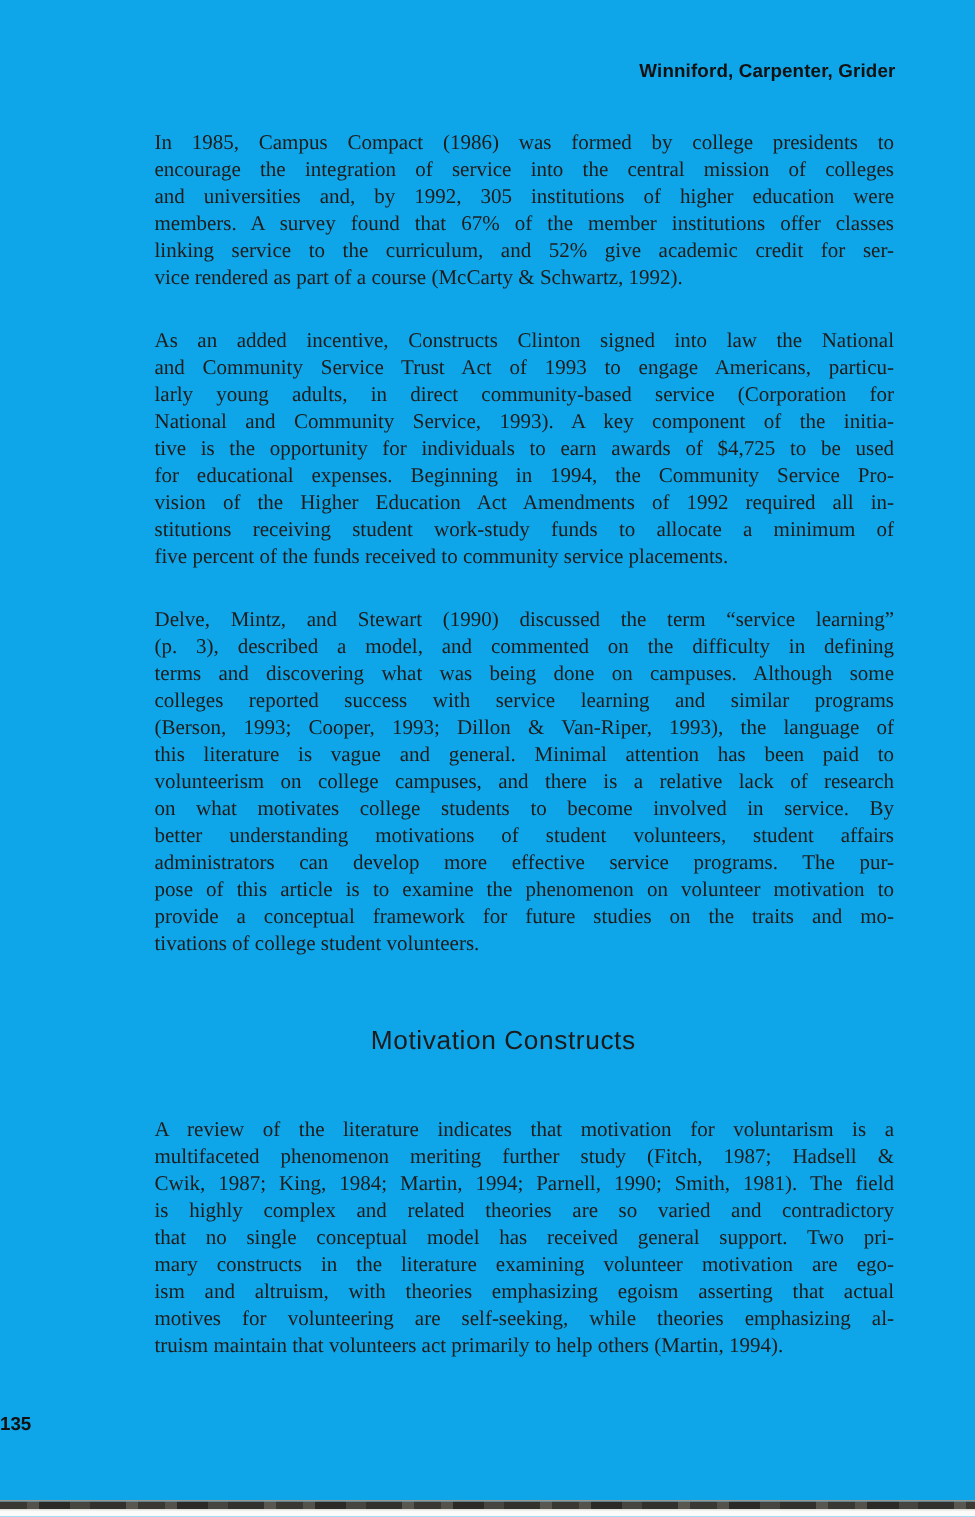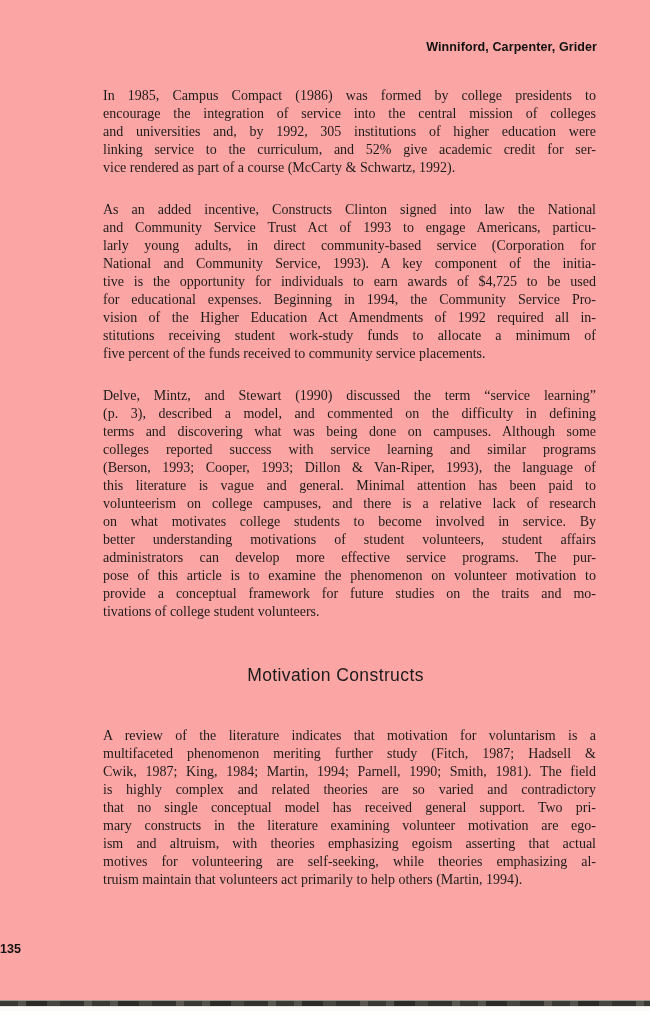--- a/index.html
+++ b/index.html
@@ -4,21 +4,21 @@
 <style>
   html, body { margin: 0; padding: 0; }
   body {
     width: 650px; height: 1011px;
     background: #ffffff;
     font-family: "Liberation Serif", serif;
   }
   .page {
     position: relative;
     width: 650px; height: 1011px;
-    background: #fca5a5;
+    background: #0ea5e9;
     overflow: hidden;
     color: #1e1c1a;
   }
   .running-head {
     position: absolute;
     top: 40px; right: 53px;
     font-family: "Liberation Sans", sans-serif;
     font-weight: bold;
     font-size: 12.5px;
     letter-spacing: 0.1px;
@@ -88,20 +88,21 @@
 <div class="page">
 
   <div class="running-head">Winniford, Carpenter, Grider</div>
 
   <div class="text-block">
     <div id="body-before">
         <p class="para">
           <span class="line">In 1985,  Campus Compact (1986) was formed by college presidents to</span>
           <span class="line">encourage the integration of service into the central mission of colleges</span>
           <span class="line">and universities and, by 1992, 305 institutions of higher education were</span>
+          <span class="line">members. A survey found that 67% of the member institutions offer classes</span>
           <span class="line">linking service to the curriculum, and 52% give academic credit for ser-</span>
           <span class="line last">vice rendered as part of a course (McCarty &amp; Schwartz, 1992).</span>
         </p>
         <p class="para">
           <span class="line">As an added incentive, Constructs Clinton signed into law the National</span>
           <span class="line">and Community Service Trust Act of 1993 to engage Americans, particu-</span>
           <span class="line">larly young adults, in direct community-based service (Corporation for</span>
           <span class="line">National and Community Service, 1993). A key component of the initia-</span>
           <span class="line">tive is the opportunity for individuals to earn awards of $4,725 to be used</span>
           <span class="line">for educational expenses. Beginning in 1994, the Community Service Pro-</span>

